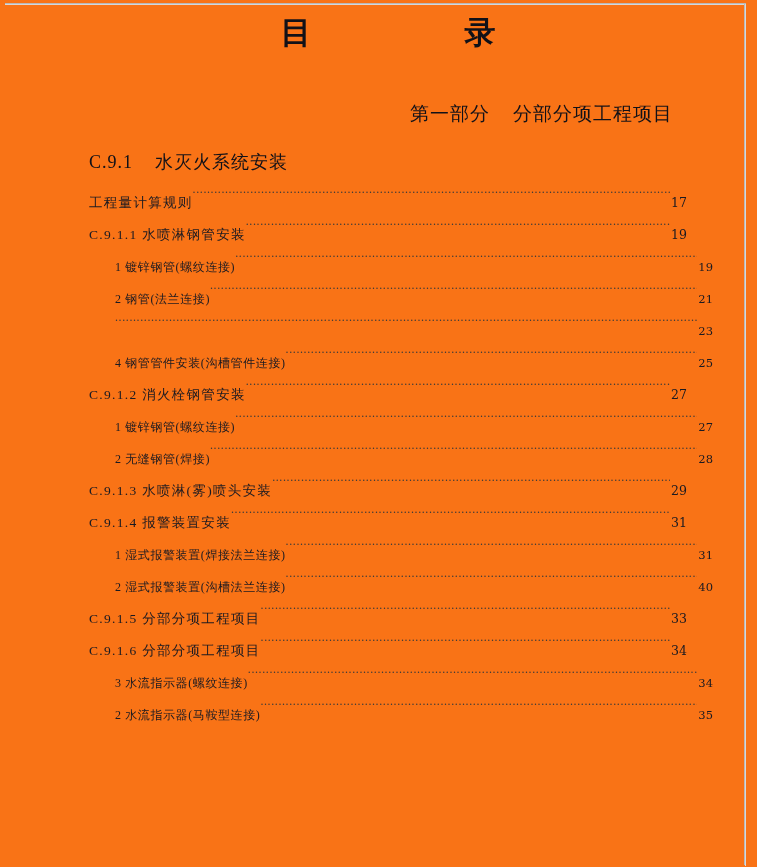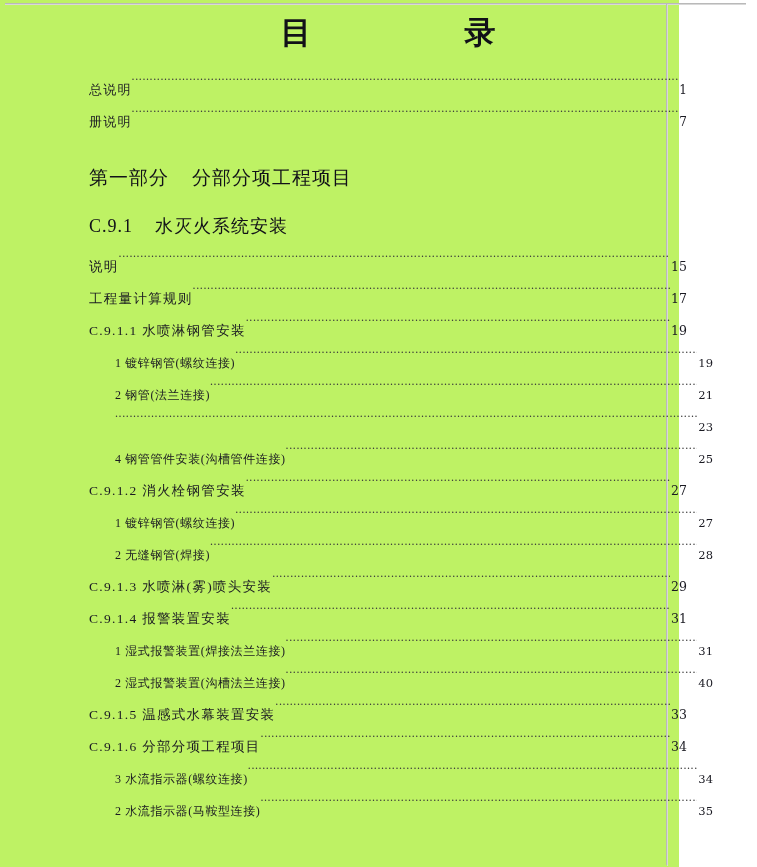--- a/index.html
+++ b/index.html
@@ -11,24 +11,24 @@
     width: 757px;
     height: 867px;
     overflow: hidden;
     font-family: "Liberation Serif", "DejaVu Serif", serif;
     color: #000000;
   }
 
   
   .page {
     position: relative;
-    width: 679px;
+    width: 757px;
     height: 867px;
     box-sizing: border-box;
-    background: #bef264;
+    background: #f97316;
     padding-left: 6px;
   }
   .edge-top {
     position: absolute;
     left: 5px;
     top: 3px;
     width: 741px;
     height: 1px;
     background: #b9b9b9;
   }
@@ -136,21 +136,21 @@
   .lvl1 .toc-label { font-size: 13.5px; letter-spacing: 1.3px; }
   .lvl1 .toc-page  { font-size: 12.5px; }
 
   
   .lvl2 { padding-left: 26px; justify-content: center; }
   .lvl2 .toc-label { font-size: 12px; letter-spacing: 0.6px; }
   .lvl2 .toc-page  { font-size: 11.5px; }
 
   
   .part-heading {
-    text-align: left;
+    text-align: right;
     font-size: 19px;
     letter-spacing: 1px;
     line-height: 1;
     padding-top: 30px;
     padding-bottom: 0;
     color: #111118;
     white-space: pre;
     margin-right: 14px;
   }
   .chapter-heading {
@@ -176,44 +176,27 @@
   <div class="edge-top-2"></div>
   <div class="edge-right"></div>
   <div class="edge-right-2"></div>
 
   <div class="content">
 
     <div class="doc-title">目    录</div>
 
     <div class="gap-after-title"></div>
 
-    <ul class="toc-list" id="front-matter-list">
-        <li class="toc-row lvl0">
-          <span class="toc-label">总说明</span>
-          <span class="toc-dots"></span>
-          <span class="toc-page">1</span>
-        </li>
-        <li class="toc-row lvl0">
-          <span class="toc-label">册说明</span>
-          <span class="toc-dots"></span>
-          <span class="toc-page">7</span>
-        </li>
-      </ul>
 
     <div class="part-heading">第一部分    分部分项工程项目</div>
 
     <div class="chapter-heading">C.9.1    水灭火系统安装</div>
 
     <ul class="toc-list" id="toc-entries-list">
         <li class="toc-row lvl1">
-          <span class="toc-label">说明</span>
-          <span class="toc-dots"></span>
-          <span class="toc-page">15</span>
-        </li>
-        <li class="toc-row lvl1">
           <span class="toc-label">工程量计算规则</span>
           <span class="toc-dots"></span>
           <span class="toc-page">17</span>
         </li>
         <li class="toc-row lvl1">
           <span class="toc-label">C.9.1.1  水喷淋钢管安装</span>
           <span class="toc-dots"></span>
           <span class="toc-page">19</span>
         </li>
         <li class="toc-row lvl2">
@@ -264,21 +247,21 @@
           <span class="toc-label">1  湿式报警装置(焊接法兰连接)</span>
           <span class="toc-dots"></span>
           <span class="toc-page">31</span>
         </li>
         <li class="toc-row lvl2">
           <span class="toc-label">2  湿式报警装置(沟槽法兰连接)</span>
           <span class="toc-dots"></span>
           <span class="toc-page">40</span>
         </li>
         <li class="toc-row lvl1">
-          <span class="toc-label">C.9.1.5  温感式水幕装置安装</span>
+          <span class="toc-label">C.9.1.5  分部分项工程项目</span>
           <span class="toc-dots"></span>
           <span class="toc-page">33</span>
         </li>
         <li class="toc-row lvl1">
           <span class="toc-label">C.9.1.6  分部分项工程项目</span>
           <span class="toc-dots"></span>
           <span class="toc-page">34</span>
         </li>
         <li class="toc-row lvl2">
           <span class="toc-label">3  水流指示器(螺纹连接)</span>

